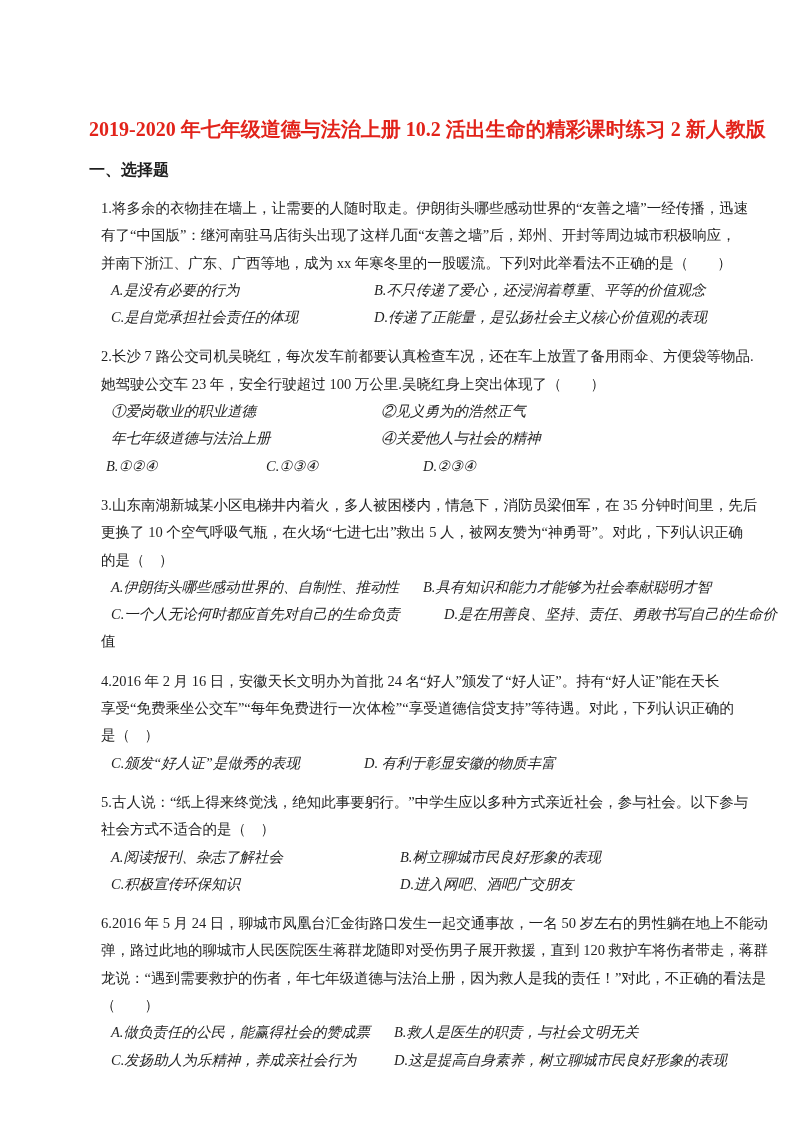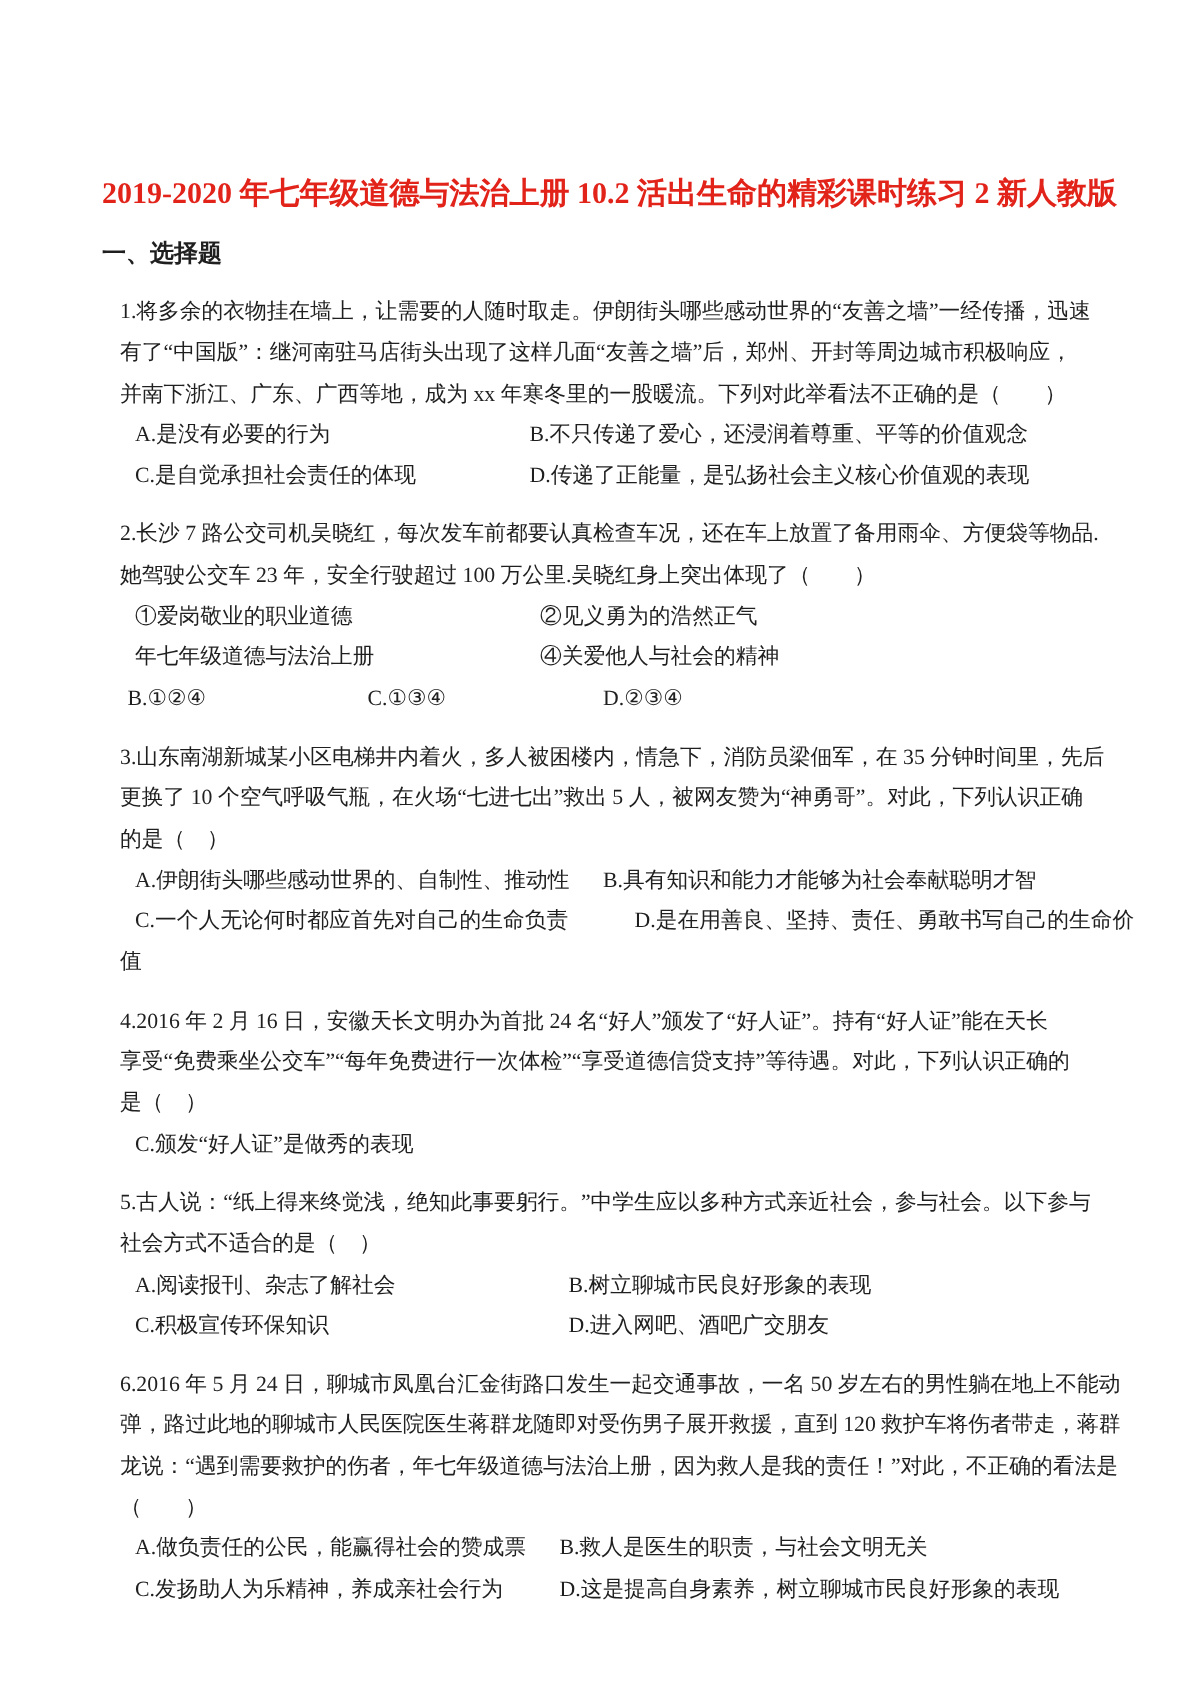--- a/index.html
+++ b/index.html
@@ -6,21 +6,21 @@
   .page {
     position: relative;
     width: 800px;
     height: 1132px;
     background: #ffffff;
     overflow: hidden;
     font-family: "Liberation Serif", "DejaVu Serif", serif;
     color: #1f1f1f;
   }
   .content {
-    padding: 116px 72px 0 68px;
+    padding: 116px 72px 0 89px;
   }
   .doc-title {
     font-size: 20px;
     font-weight: bold;
     text-align: center;
     white-space: nowrap;
     line-height: 26px;
     letter-spacing: 0px;
   }
   .section-heading {
@@ -29,21 +29,21 @@
     font-weight: bold;
     line-height: 27px;
   }
   .line {
     font-size: 14.5px;
     line-height: 27.3px;
     height: 27.3px;
     white-space: nowrap;
   }
   .opt-row { padding-left: 10px; display: flex; }
-  .opt-row .col { display: inline-block; flex: 0 0 auto; }
+  .opt-row .col { display: inline-block; flex: 0 0 auto; font-style: italic; }
   .no-indent { padding-left: 0; }
   .q-block { margin: 12px; }
 </style>
 </head>
 <body>
 
 <div class="page">
   <div class="content">
 
     <div class="doc-title" style="color: rgb(226, 35, 26);">2019-2020 年七年级道德与法治上册 10.2 活出生命的精彩课时练习 2 新人教版</div>
@@ -96,20 +96,21 @@
       </div>
       <div class="line no-indent">值</div>
     </div>
 
     <div class="q-block">
       <div class="line">4.2016 年 2 月 16 日，安徽天长文明办为首批 24 名“好人”颁发了“好人证”。持有“好人证”能在天长</div>
       <div class="line">享受“免费乘坐公交车”“每年免费进行一次体检”“享受道德信贷支持”等待遇。对此，下列认识正确的</div>
       <div class="line">是（　）</div>
       <div class="line opt-row">
         <span class="col" style="width:253px">C.颁发“好人证”是做秀的表现</span>
+        <span class="col">D. 有利于彰显安徽的物质丰富</span>
       </div>
     </div>
 
     <div class="q-block">
       <div class="line">5.古人说：“纸上得来终觉浅，绝知此事要躬行。”中学生应以多种方式亲近社会，参与社会。以下参与</div>
       <div class="line">社会方式不适合的是（　）</div>
       <div class="line opt-row">
         <span class="col" style="width:289px">A.阅读报刊、杂志了解社会</span>
         <span class="col">B.树立聊城市民良好形象的表现</span>
       </div>

